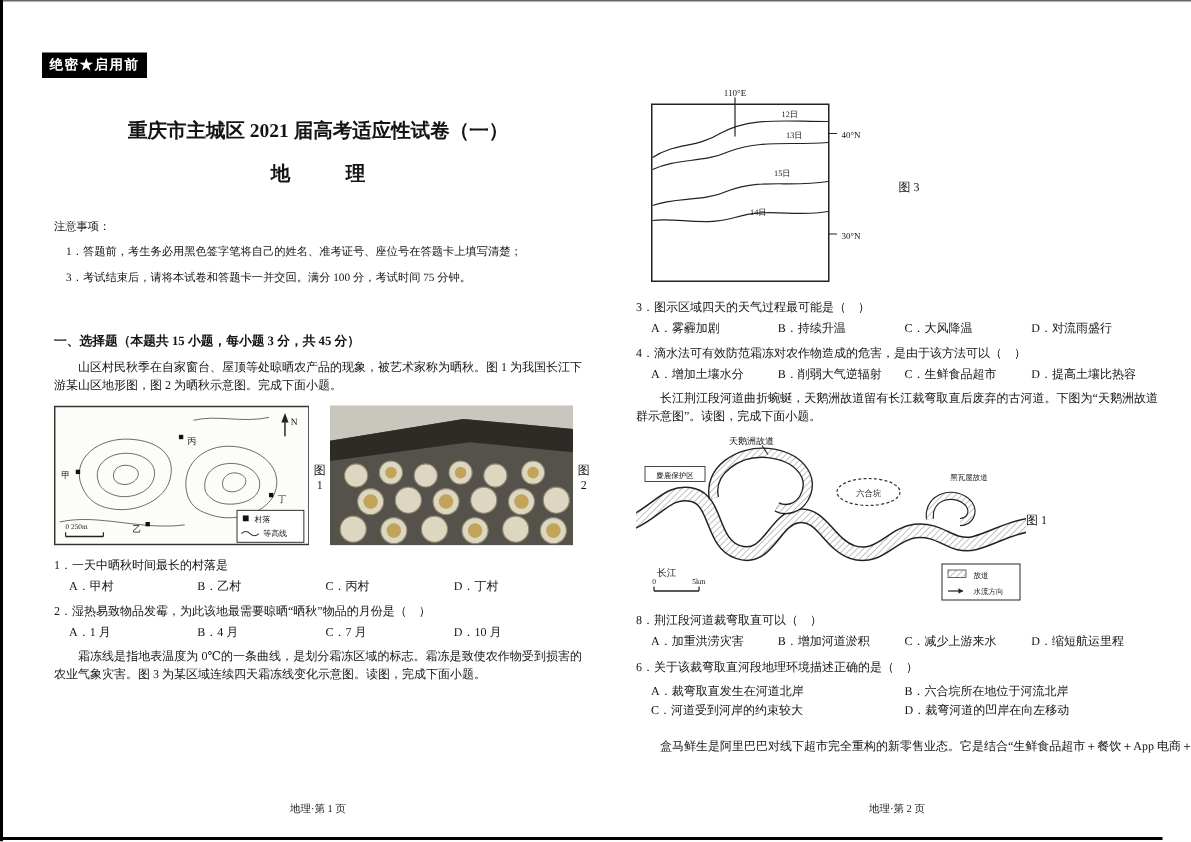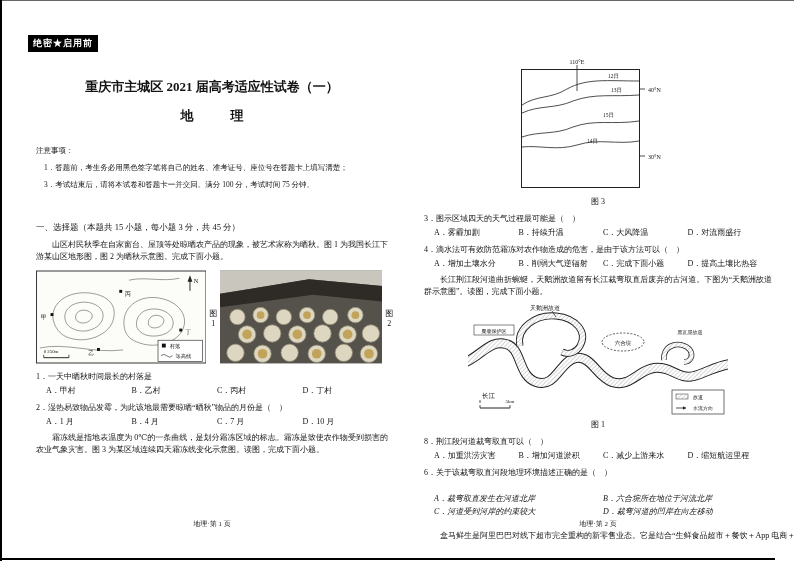--- a/index.html
+++ b/index.html
@@ -11,33 +11,33 @@
   .scan-bottom{position:absolute;left:0;bottom:1px;width:775px;height:2px;background:#000;}
   .badge{position:absolute;left:28px;top:35px;background:#000;color:#fff;font-size:9px;
          font-weight:bold;padding:2px 5px;letter-spacing:1px;}
   .col{position:absolute;}
   .col1{left:36px;top:78px;width:352px;}
   .col2{left:424px;top:50px;width:348px;}
   .title{text-align:center;font-size:13px;font-weight:bold;}
   .subject{text-align:center;font-size:13px;font-weight:bold;letter-spacing:12px;text-indent:12px;margin-top:11px;}
   .notice-title{font-size:7.5px;margin-top:21px;}
   .notice{font-size:7.5px;margin-top:7px;padding-left:8px;white-space:nowrap;}
-  .section{font-size:8.5px;font-weight:normal;margin-top:32px;}
+  .section{font-size:8.5px;font-weight:bold;margin-top:32px;}
   .para{font-size:8px;line-height:1.55;margin:5px 0 0 0;text-indent:2em;text-align:justify;}
   .figrow{display:flex;justify-content:space-between;margin-top:5px;}
   .figcol{display:flex;flex-direction:row;align-items:center;}
   .figcap{font-size:8px;margin-top:3px;text-align:center;}
-  .figwrap{display:flex;flex-direction:column;align-items:center;margin-top:3px;}
+  .figwrap{display:flex;flex-direction:row;align-items:center;margin-top:3px;}
   .qstem{font-size:8px;margin-top:6px;}
   .opts{font-size:8px;margin-top:3px;display:flex;padding-left:10px;}
   .opts span{width:25%;}
-  .opts2{font-size:8px;margin-top:13px;padding-left:10px;display:flex;flex-wrap:wrap;font-style:italic;}
+  .opts2{font-size:8px;margin-top:3px;padding-left:10px;display:flex;flex-wrap:wrap;}
   .opts2 span{width:50%;margin-top:2px;}
   .outro{font-size:8px;line-height:1.5;margin-top:13px;text-indent:2em;white-space:nowrap;}
-  .footer{position:absolute;bottom:32px;font-size:7px;color:#222;}
+  .footer{position:absolute;bottom:17px;font-size:7px;color:#222;}
   .f1{left:36px;width:352px;text-align:center;}
   .f2{left:424px;width:348px;text-align:center;}
   svg text{fill:#141414;font-family:"Liberation Serif","DejaVu Serif",serif;}
 </style>
 </head>
 <body>
 
 <div class="sheet">
   <div class="scan-top"></div>
   <div class="scan-left"></div>
@@ -191,21 +191,21 @@
       <span>A．雾霾加剧</span>
       <span>B．持续升温</span>
       <span>C．大风降温</span>
       <span>D．对流雨盛行</span>
     </div>
 
     <div class="qstem">4．滴水法可有效防范霜冻对农作物造成的危害，是由于该方法可以（　）</div>
     <div class="opts">
       <span>A．增加土壤水分</span>
       <span>B．削弱大气逆辐射</span>
-      <span>C．完成下面小题</span>
+      <span>C．生鲜食品超市</span>
       <span>D．提高土壤比热容</span>
     </div>
 
     <p class="para">长江荆江段河道曲折蜿蜒，天鹅洲故道留有长江裁弯取直后废弃的古河道。下图为“天鹅洲故道群示意图”。读图，完成下面小题。</p>
 
     <div class="figwrap">
       <svg width="260" height="114" viewBox="0 0 260 114">
         <defs>
           <pattern id="hatch" width="3" height="3" patternUnits="userSpaceOnUse" patternTransform="rotate(45)">
             <rect width="3" height="3" fill="#ffffff"></rect>

